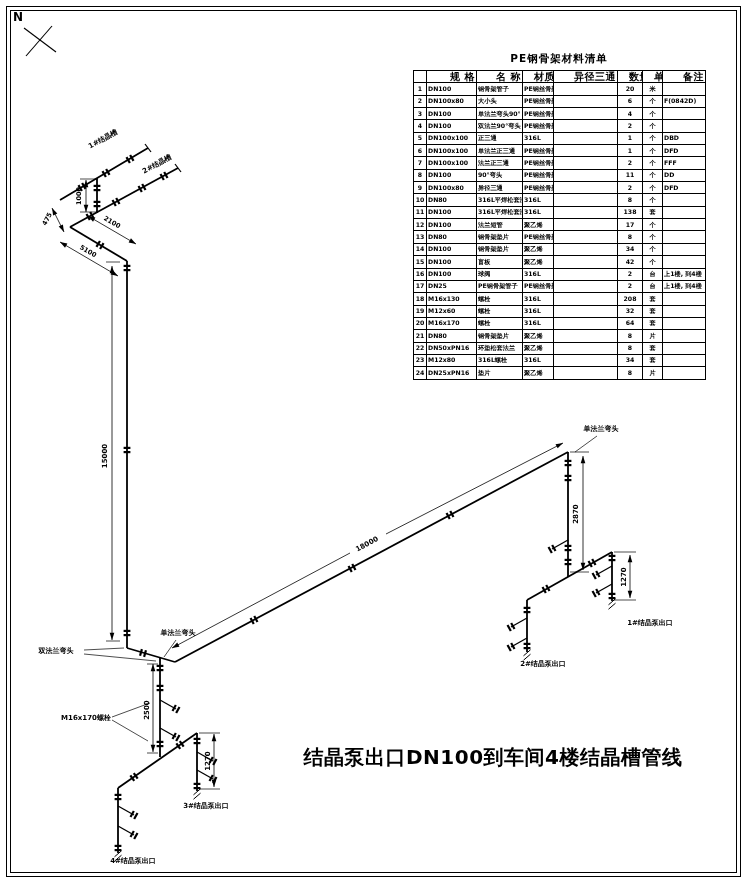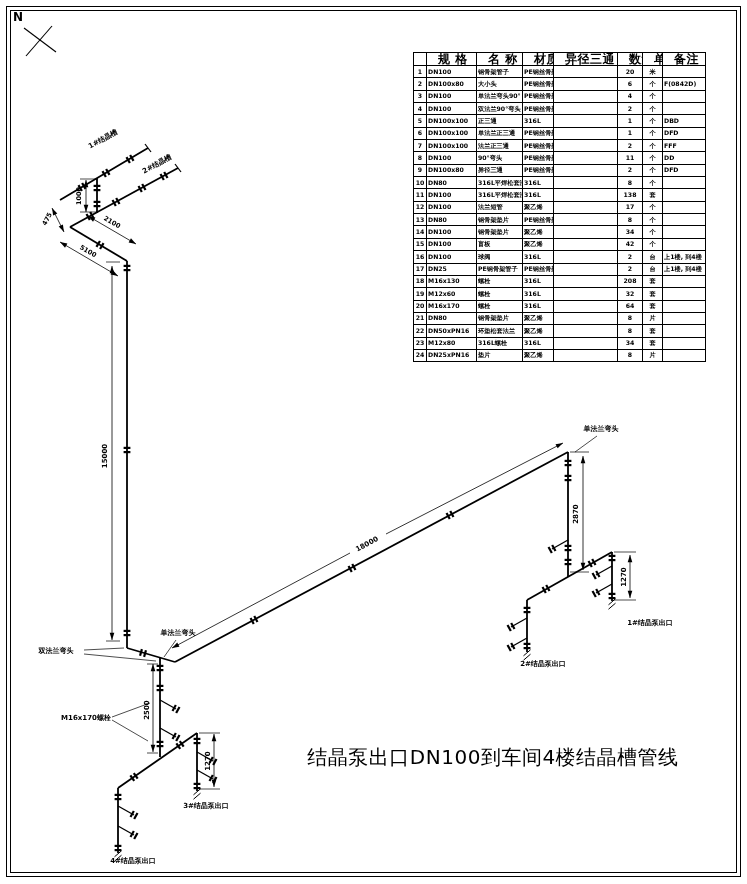--- a/index.html
+++ b/index.html
@@ -7,25 +7,25 @@
         font-family:"DejaVu Sans",sans-serif;color:#000;}
   .frame{position:absolute;border:1.2px solid #000;}
   #frame-outer{left:6px;top:6px;width:733px;height:869px;}
   #frame-inner{left:10px;top:10px;width:725px;height:861px;border-width:0.8px;}
   #north-n{position:absolute;left:13px;top:10px;font-size:12px;font-weight:bold;}
   #tbl-wrap{position:absolute;left:413px;top:52px;width:292px;}
   #tbl-title{text-align:center;font-size:10.5px;font-weight:bold;letter-spacing:1px;margin-bottom:4px;}
   table.mat{table-layout:fixed;width:292px;border-collapse:collapse;border:1.5px solid #000;}
   table.mat th,table.mat td{border:0.8px solid #000;font-size:6.2px;font-weight:bold;
       height:11.35px;padding:0 1px;overflow:hidden;white-space:nowrap;line-height:1;}
-  table.mat th{text-align:left;font-size:12px;letter-spacing:0.5px;padding-left:11px;}
+  table.mat th{text-align:right;font-size:10px;letter-spacing:0.5px;padding-left:11px;}
   td.c{text-align:center;} td.l{text-align:left;}
   #piping{position:absolute;left:0;top:0;}
   #main-title{position:absolute;left:288px;top:744px;width:410px;text-align:center;
-      font-size:20px;font-weight:normal;letter-spacing:0.5px;}
+      font-size:20px;font-weight:bold;letter-spacing:0.5px;}
   text{font-family:"DejaVu Sans",sans-serif;font-weight:bold;fill:#000;}
 </style>
 </head>
 <body>
 
 <div id="page">
   <div id="frame-outer" class="frame"></div>
   <div id="frame-inner" class="frame"></div>
 
   <div id="north-n">N</div>
@@ -226,20 +226,21 @@
         <text x="626" y="577" text-anchor="middle" font-size="7" transform="rotate(-90 626 577)">1270</text>
         <text x="650" y="625" text-anchor="middle" font-size="7" transform="rotate(0 650 625)">1#结晶泵出口</text>
         <text x="543" y="666" text-anchor="middle" font-size="7" transform="rotate(0 543 666)">2#结晶泵出口</text>
         <text x="210" y="761" text-anchor="middle" font-size="7" transform="rotate(-90 210 761)">1270</text>
         <text x="206" y="808" text-anchor="middle" font-size="7" transform="rotate(0 206 808)">3#结晶泵出口</text>
         <text x="133" y="863" text-anchor="middle" font-size="7" transform="rotate(0 133 863)">4#结晶泵出口</text>
       </g>
   </svg>
 
   <div id="tbl-wrap">
+    <div id="tbl-title">PE钢骨架材料清单</div>
     <table class="mat">
       <colgroup>
         <col style="width:13px">
           <col style="width:50px">
           <col style="width:46px">
           <col style="width:31px">
         <col style="width:64px">
           <col style="width:25px">
           <col style="width:20px">
           <col style="width:43px">

